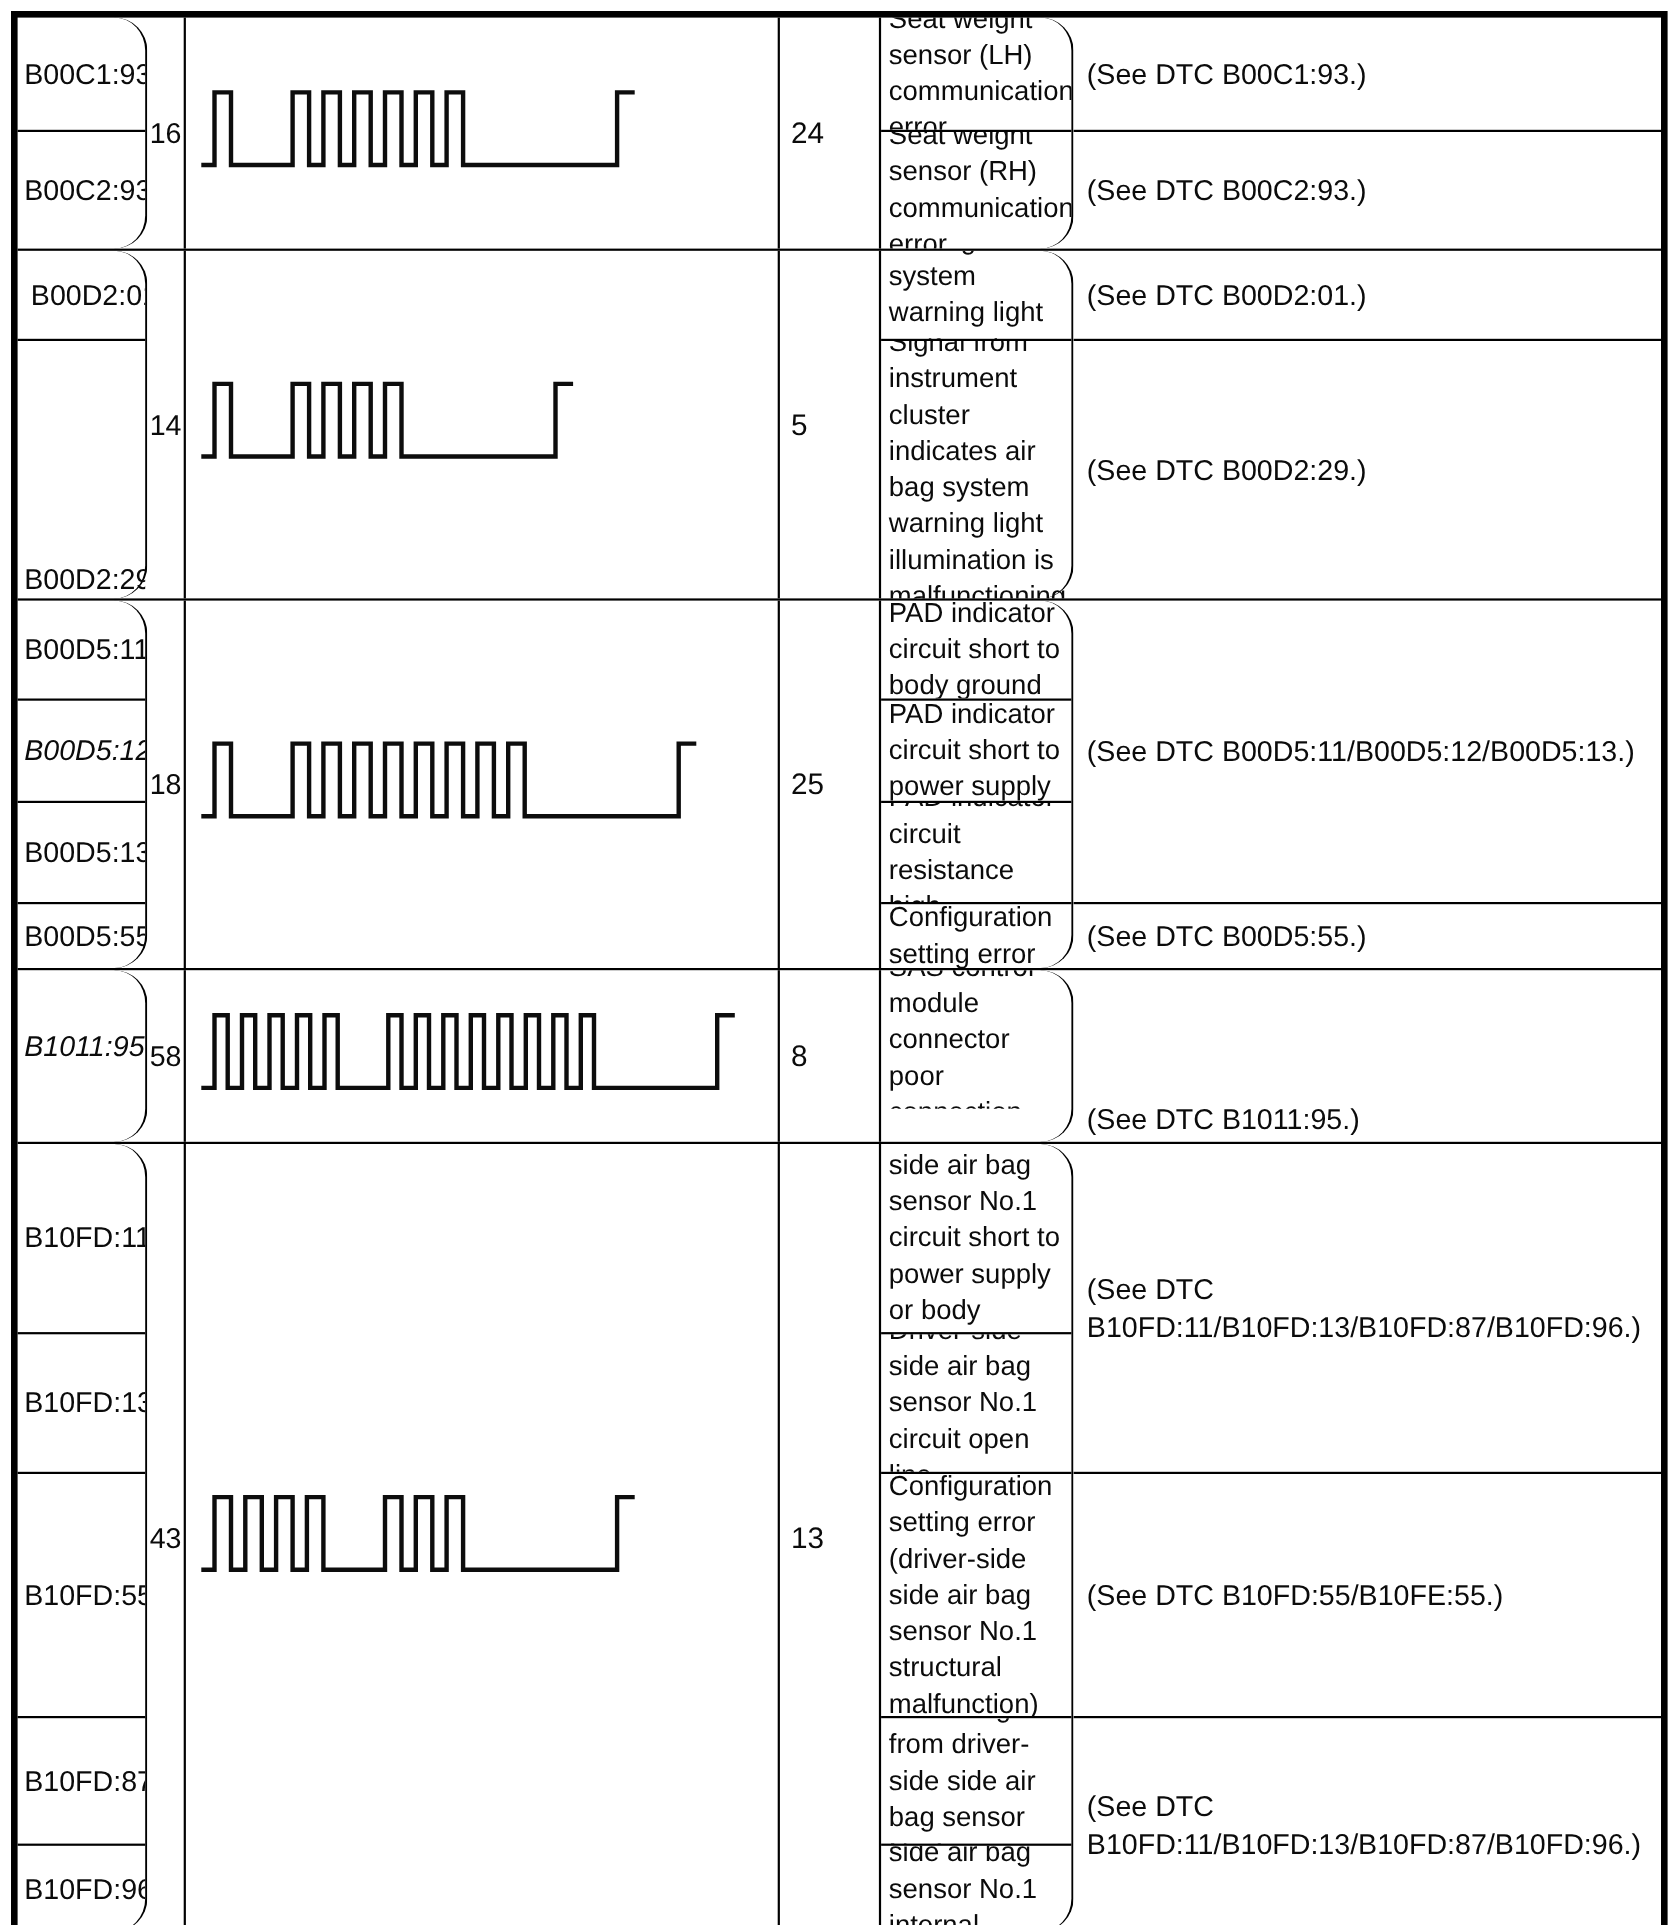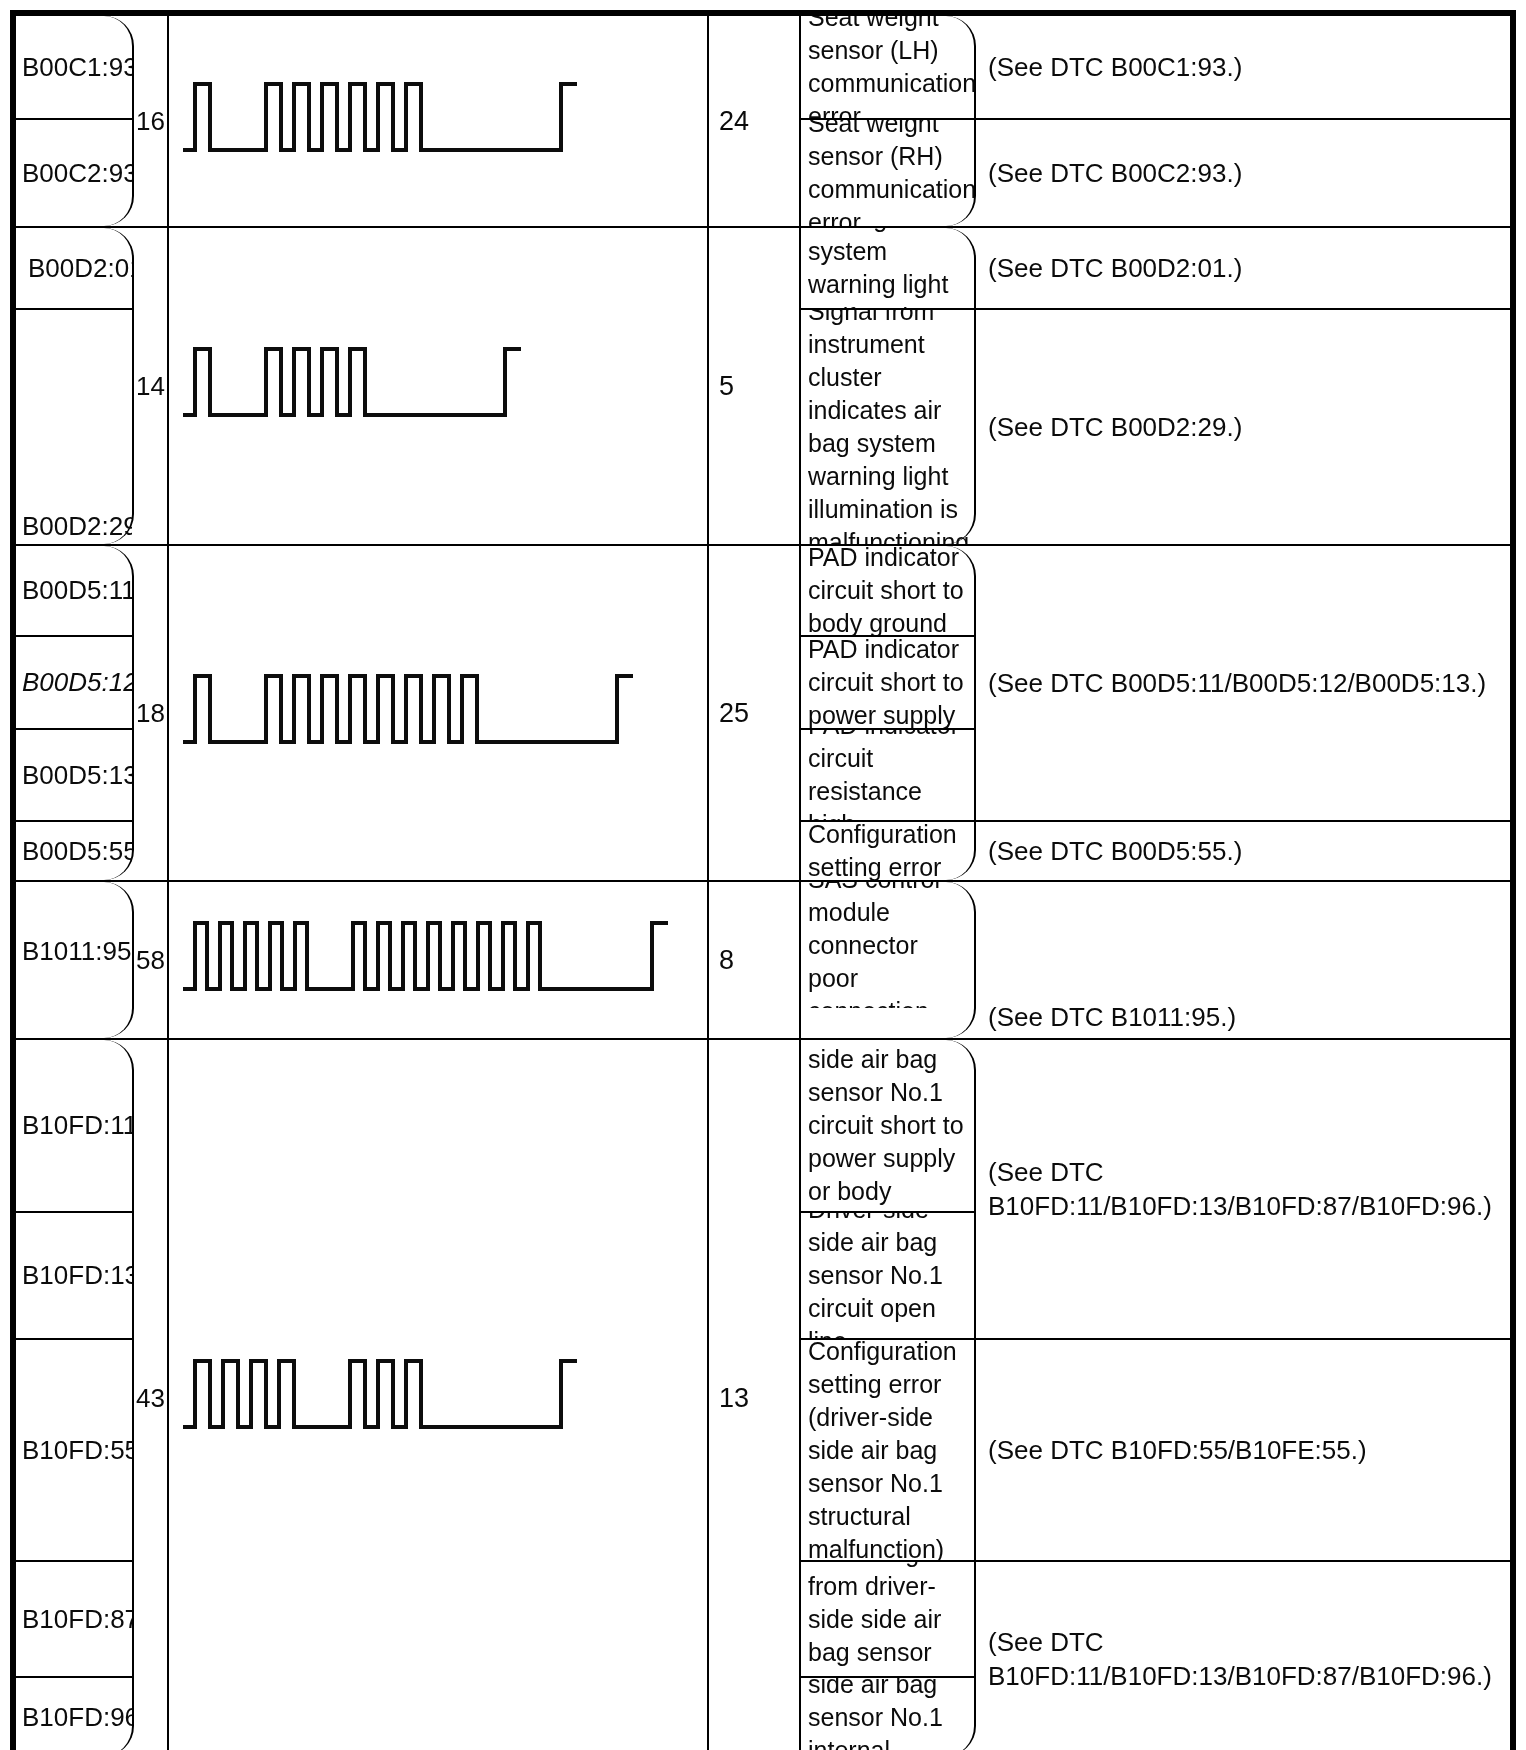--- a/index.html
+++ b/index.html
@@ -166,21 +166,21 @@
           <div class="cell ref-cell" style="height: 276px;">
             <span>(See DTC B00D5:11/B00D5:12/B00D5:13.)</span>
           </div>
           <div class="cell ref-cell" style="height: 58px;">
             <span>(See DTC B00D5:55.)</span>
           </div>
         </div>
       </div>
       <div class="group">
         <div class="col col-codes stack">
-          <div class="cell code-cell" style="height: 138px;">
+          <div class="cell code-cell" style="height: 138px; font-style: italic;">
             <span>B1011:95</span>
           </div>
         </div>
         <div class="col col-flash num-col">
           <span class="flash-num">58</span>
         </div>
         <div class="col col-wave">
           <svg class="wave" width="536" height="90" viewBox="0 0 536 90">
             <path d="M 14 74 H 26 V 8 H 38 V 74 H 51 V 8 H 63 V 74 H 76 V 8 H 88 V 74 H 101 V 8 H 113 V 74 H 126 V 8 H 138 V 74 H 184 V 8 H 196 V 74 H 209 V 8 H 221 V 74 H 234 V 8 H 246 V 74 H 259 V 8 H 271 V 74 H 284 V 8 H 296 V 74 H 309 V 8 H 321 V 74 H 334 V 8 H 346 V 74 H 359 V 8 H 371 V 74 H 483 V 8 H 499"></path>
           </svg>

